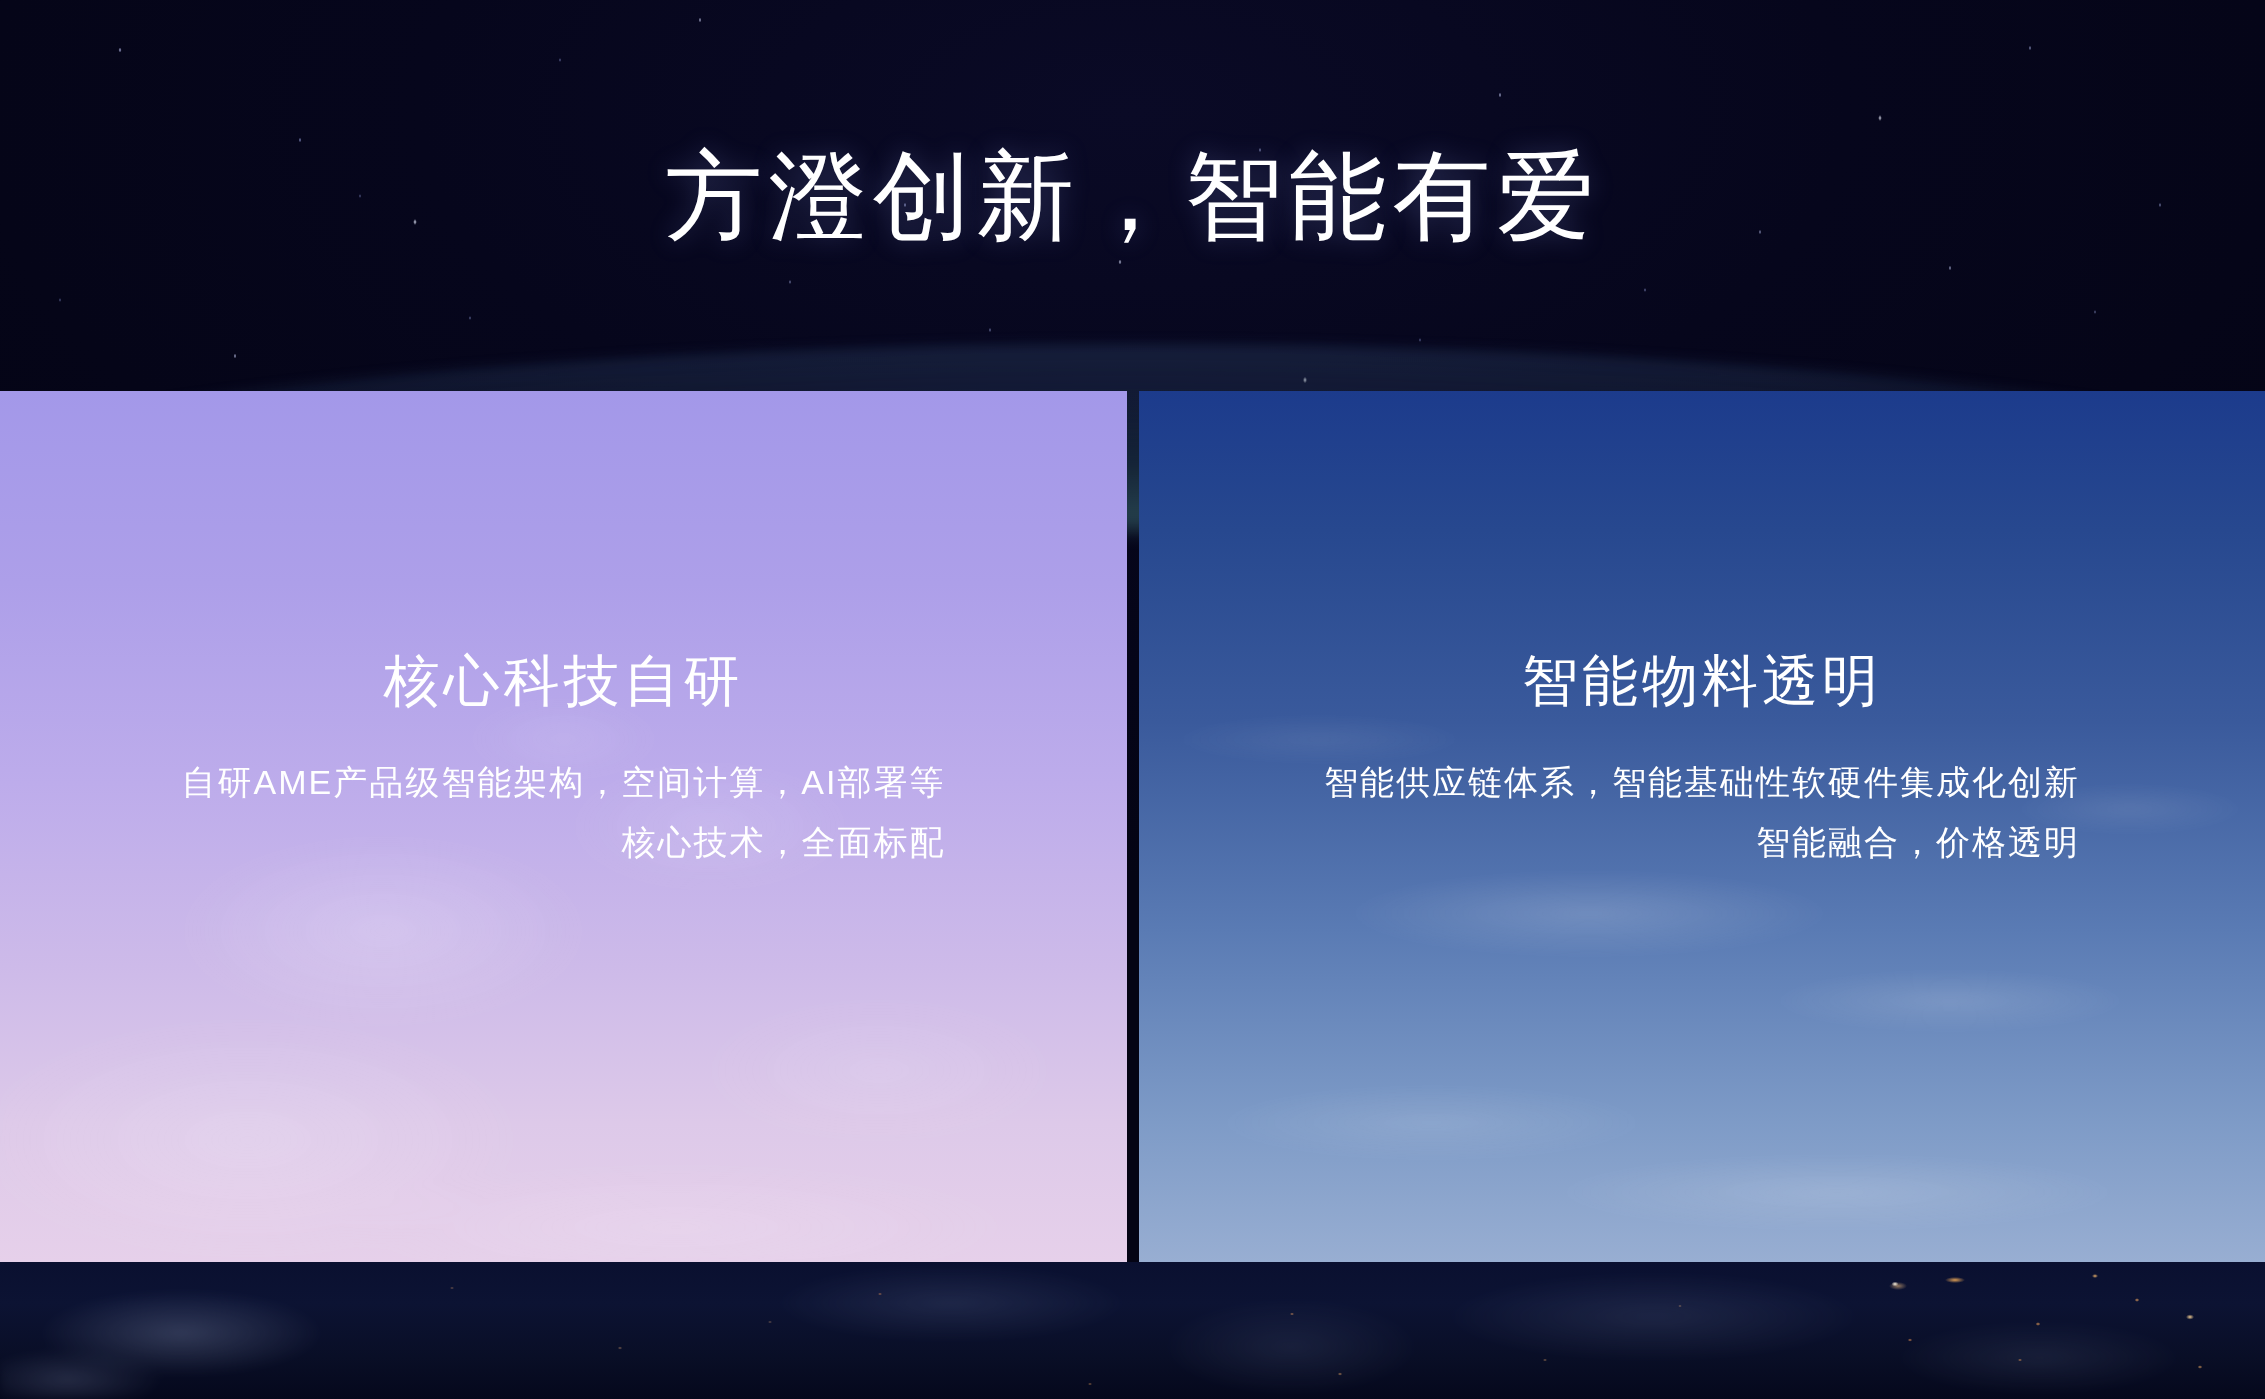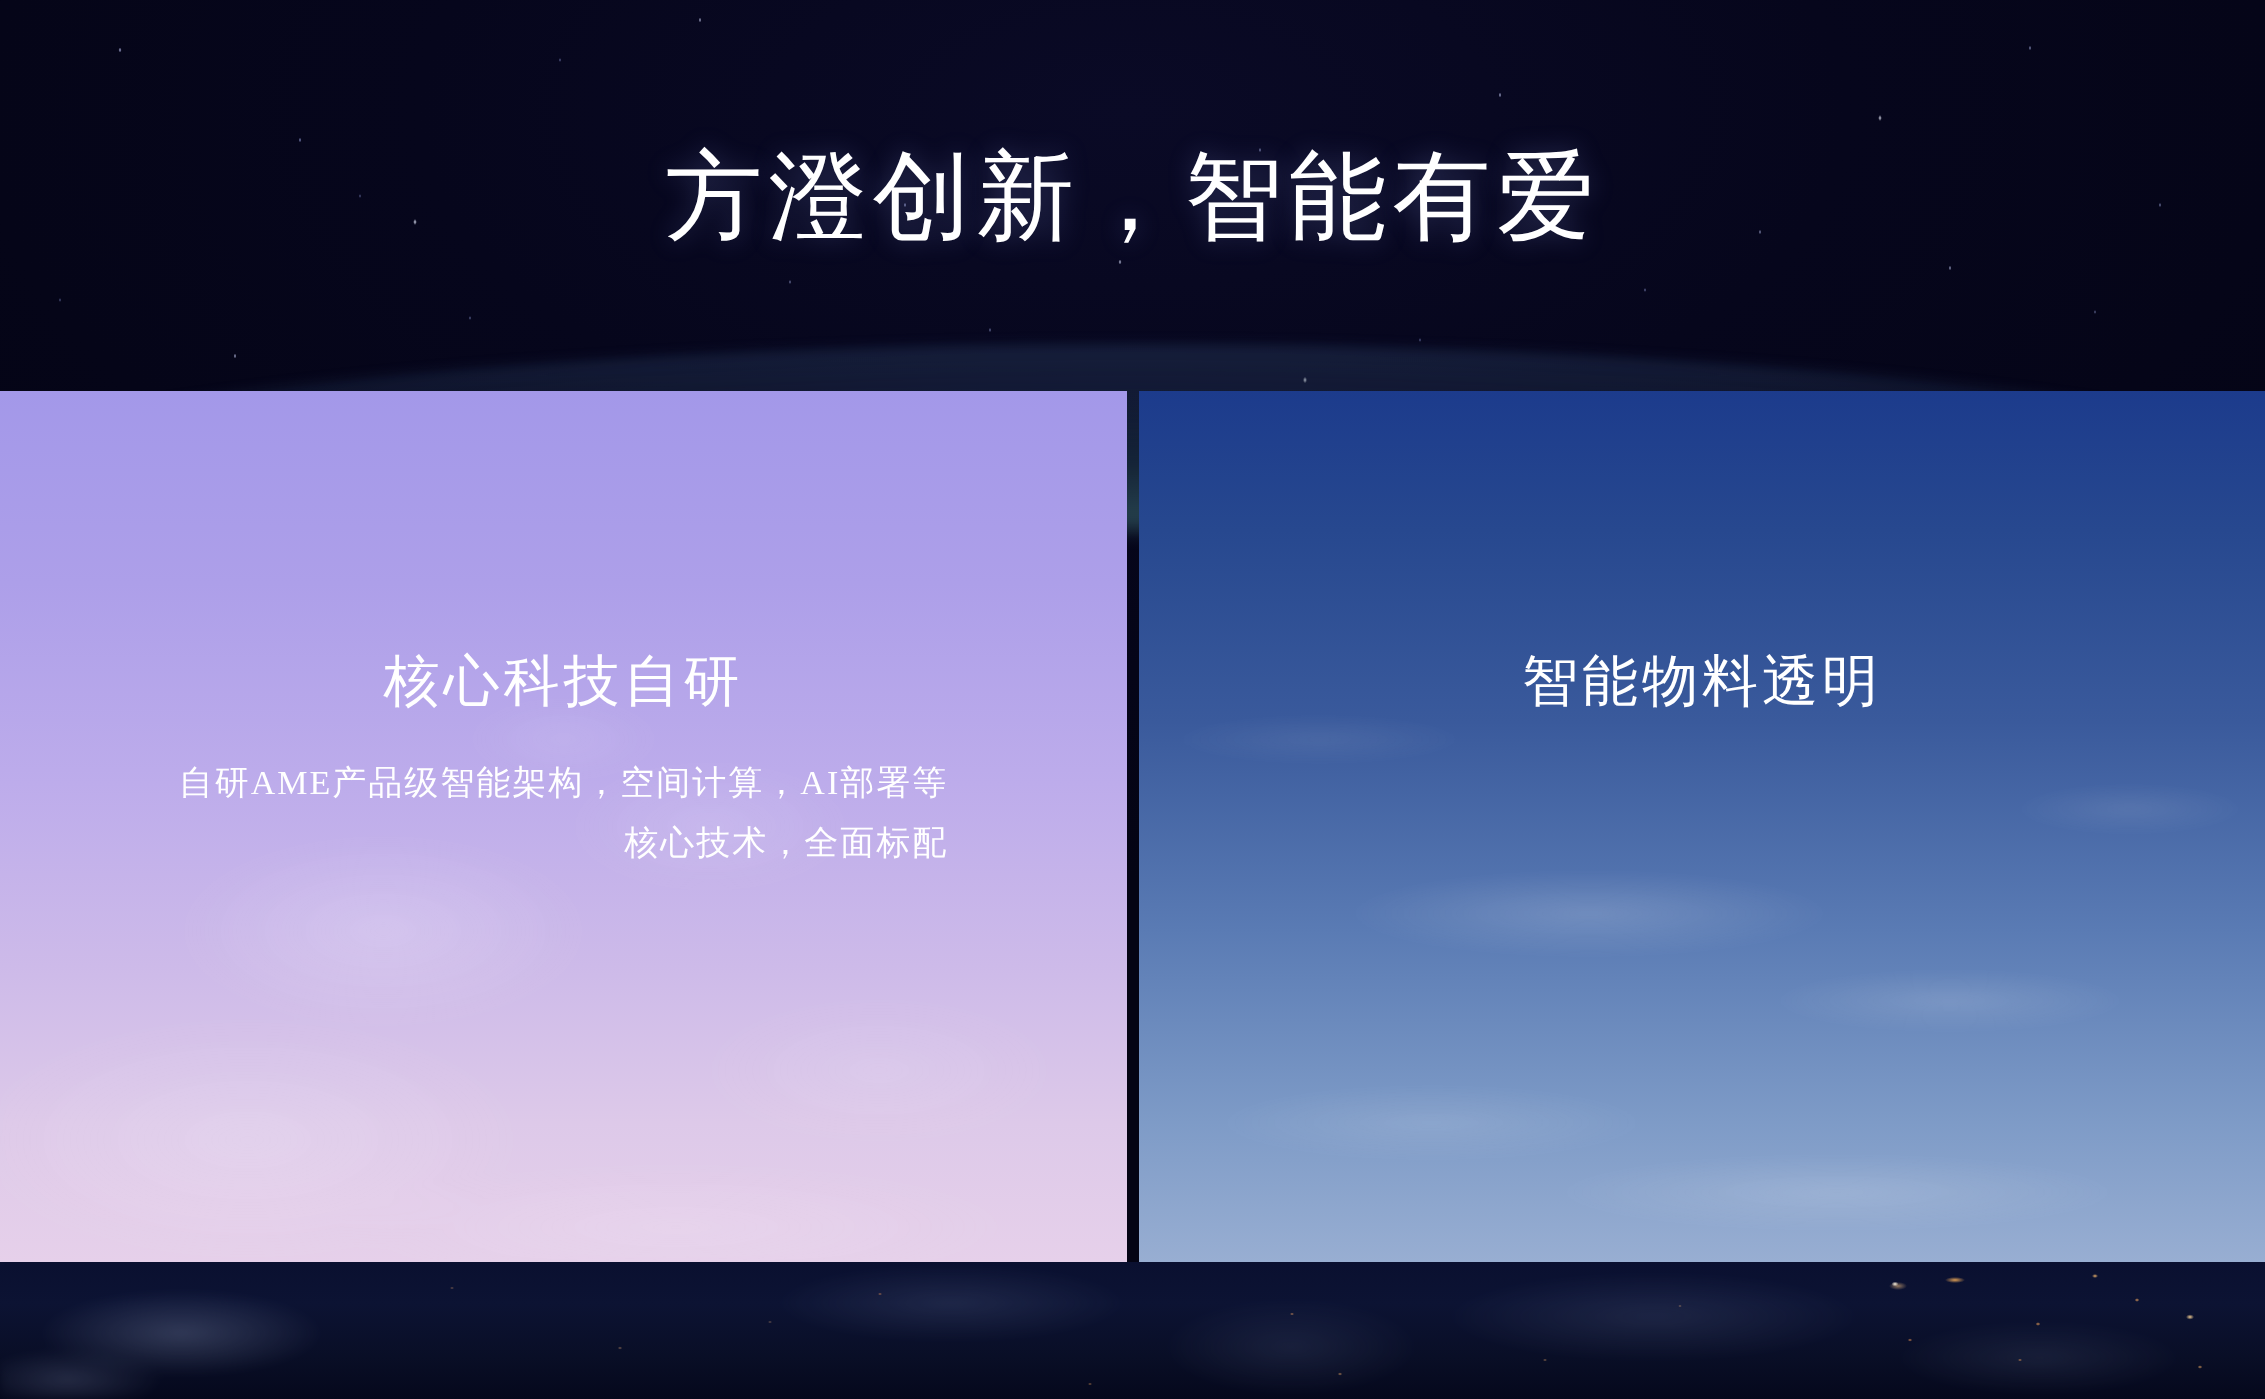--- a/index.html
+++ b/index.html
@@ -87,21 +87,20 @@
     line-height:1;
     text-shadow:0 0 26px rgba(150,170,255,.28);
     white-space:nowrap;
   }
 
   
   .panels {
     position:absolute; left:0; top:391px;
     width:2265px; height:871px;
     display:flex;
-    font-family:Liberation Serif, serif;
   }
   .panel {
     position:relative;
     height:100%;
     overflow:hidden;
     display:flex; flex-direction:column;
     align-items:center;
     padding-top:262px;
   }
   .panel-left  { width:1133px; background:linear-gradient(to bottom,#a398e9 0%,#ad9fe9 22%,#bdaceb 45%,#cdbae9 66%,#ddc9e9 84%,#e6d0ea 100%); }
@@ -221,20 +220,24 @@
       <h2 class="panel-heading">核心科技自研</h2>
       <div class="panel-body">
         <div>自研AME产品级智能架构，空间计算，AI部署等</div>
         <div>核心技术，全面标配</div>
       </div>
     </section>
 
     <section class="panel panel-right">
       <div class="tex"></div>
       <h2 class="panel-heading">智能物料透明</h2>
+      <div class="panel-body">
+        <div>智能供应链体系，智能基础性软硬件集成化创新</div>
+        <div>智能融合，价格透明</div>
+      </div>
     </section>
 
   </div>
 
   <div class="earth-strip">
     <div class="earth-clouds"></div>
     <div class="city-lights"></div>
   </div>
 
 </div>

